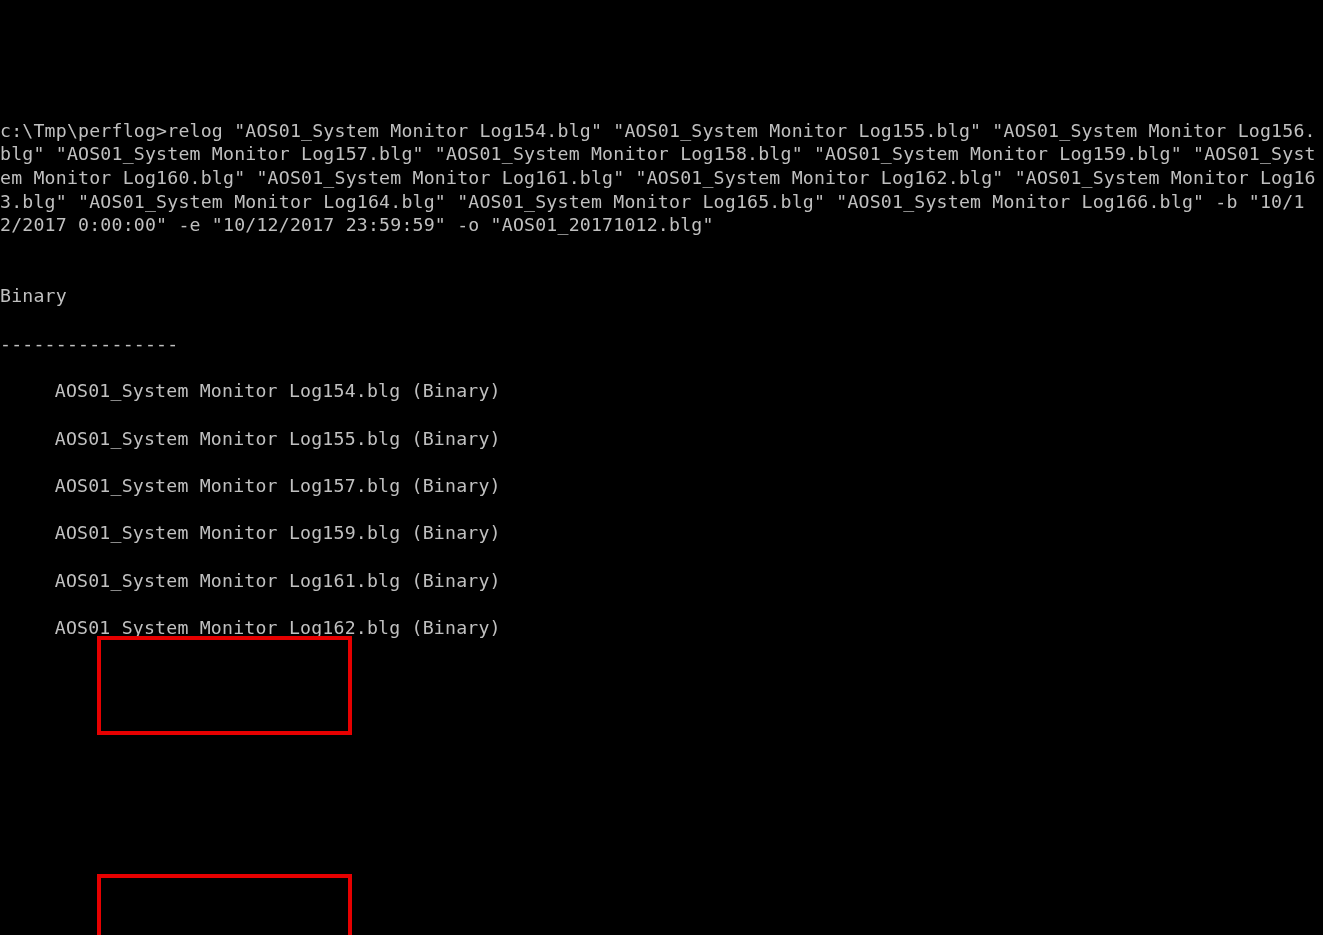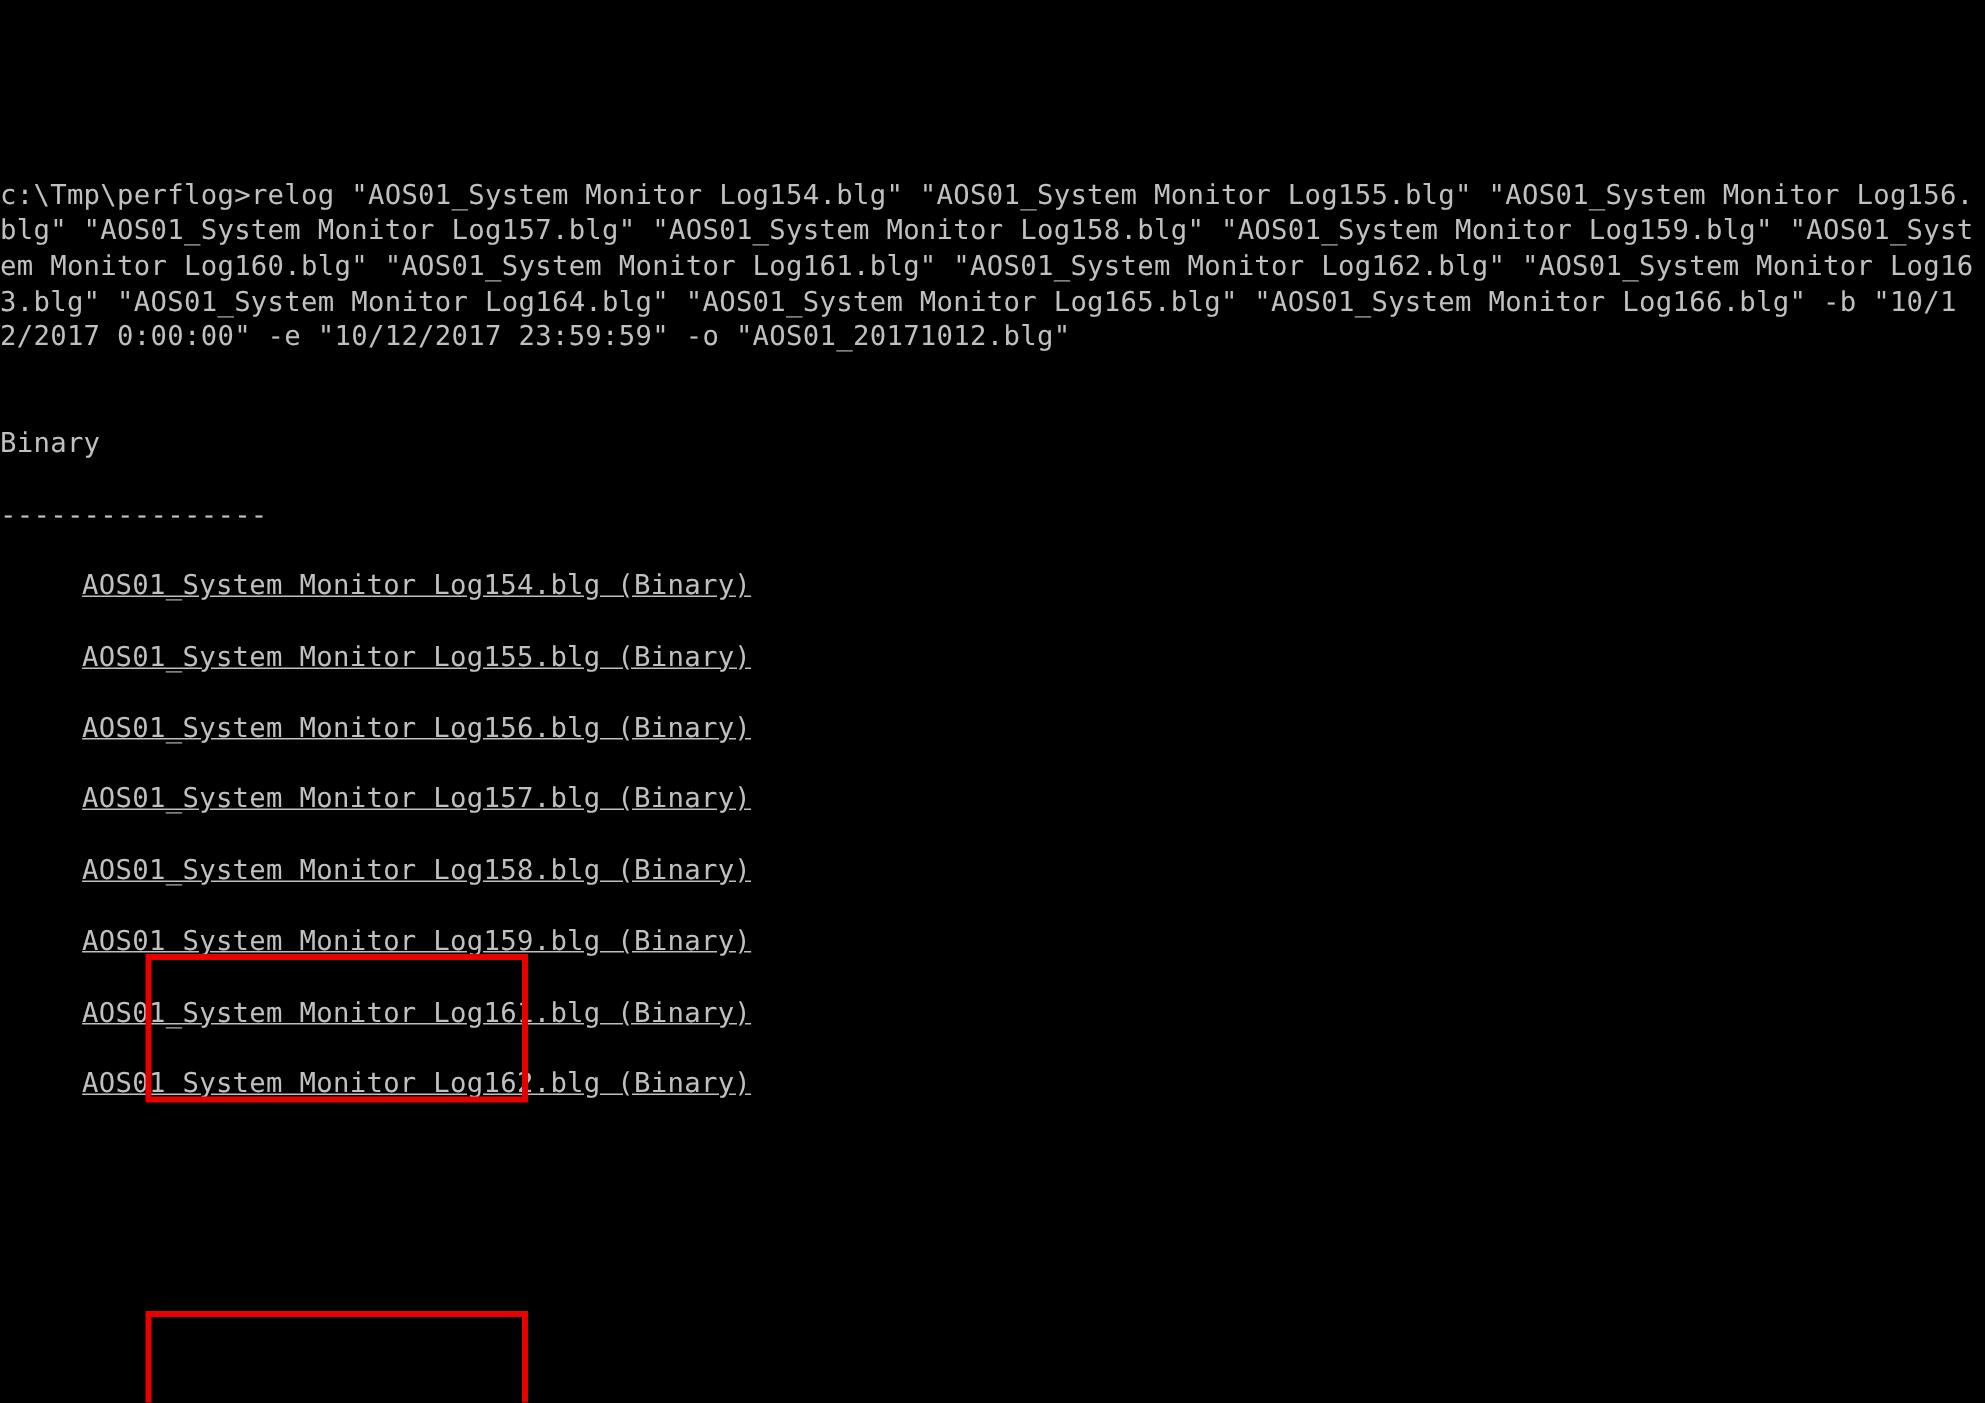--- a/index.html
+++ b/index.html
@@ -11,44 +11,42 @@
     line-height: 23.7px;
     padding: 0;
     width: 1323px;
     height: 935px;
     overflow: hidden;
     white-space: pre;
     letter-spacing: 0.2px;
   }
   .term { position: relative; width: 100%; height: 100%; }
   .block { display: block; }
-  .indent { padding-left: calc(5ch); text-decoration: underline; }
+  .indent { padding-left: calc(5ch); }
   .redbox {
     position: absolute;
     border: 4px solid #e60000;
     pointer-events: none;
   }
   .box1 { left: 97px;  top: 541px; width: 255px; height: 99px; }
   .box2 { left: 97px;  top: 779px; width: 255px; height: 100px; }
 </style>
 </head>
 <body>
 
 
 
 <div class="term">
 <span class="block" style="white-space:pre-wrap;word-break:break-all;"><span>c:\Tmp\perflog&gt;</span><span>relog "AOS01_System Monitor Log154.blg" "AOS01_System Monitor Log155.blg" "AOS01_System Monitor Log156.blg" "AOS01_System Monitor Log157.blg" "AOS01_System Monitor Log158.blg" "AOS01_System Monitor Log159.blg" "AOS01_System Monitor Log160.blg" "AOS01_System Monitor Log161.blg" "AOS01_System Monitor Log162.blg" "AOS01_System Monitor Log163.blg" "AOS01_System Monitor Log164.blg" "AOS01_System Monitor Log165.blg" "AOS01_System Monitor Log166.blg" -b "10/12/2017 0:00:00" -e "10/12/2017 23:59:59" -o "AOS01_20171012.blg"</span></span>
 <span class="block"></span>
 <span class="block">Binary</span>
 <span class="block">----------------</span>
 <span class="block indent">AOS01_System Monitor Log154.blg (Binary)</span>
 <span class="block indent">AOS01_System Monitor Log155.blg (Binary)</span>
-<span class="block indent">AOS01_System Monitor Log156.blg (Binary)</span>
 <span class="block indent">AOS01_System Monitor Log157.blg (Binary)</span>
-<span class="block indent">AOS01_System Monitor Log158.blg (Binary)</span>
 <span class="block indent">AOS01_System Monitor Log159.blg (Binary)</span>
 <span class="block indent">AOS01_System Monitor Log161.blg (Binary)</span>
 <span class="block indent">AOS01_System Monitor Log162.blg (Binary)</span>
 
 
 <span class="block"></span>
 
 
 
 <span class="block"></span>

